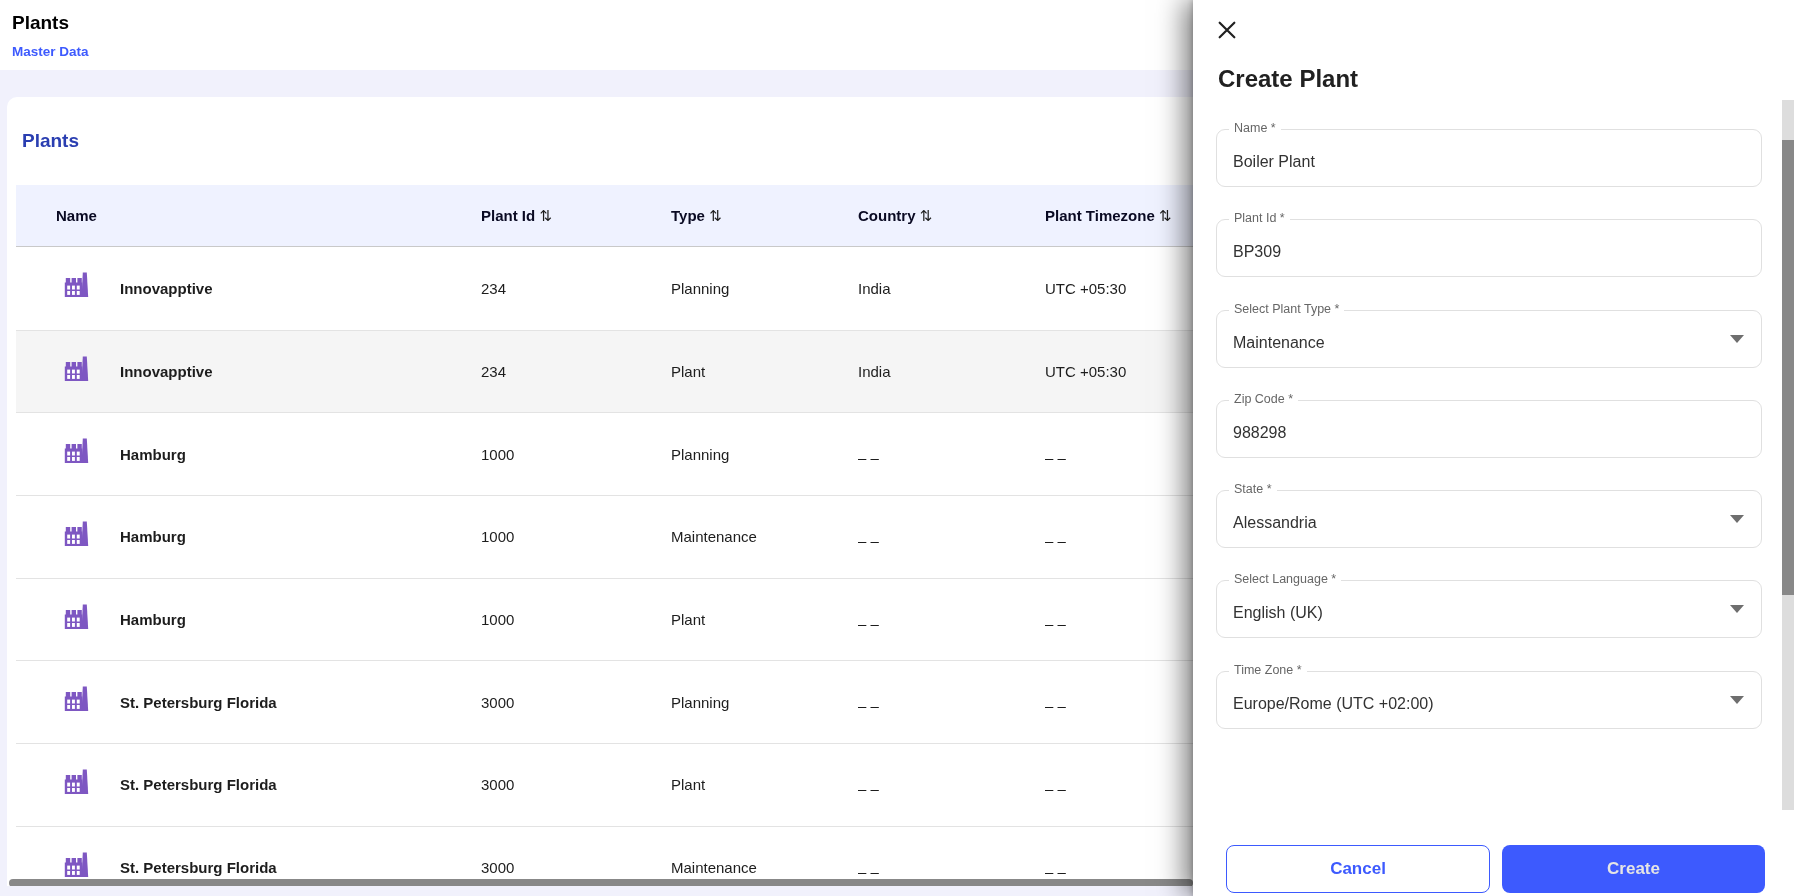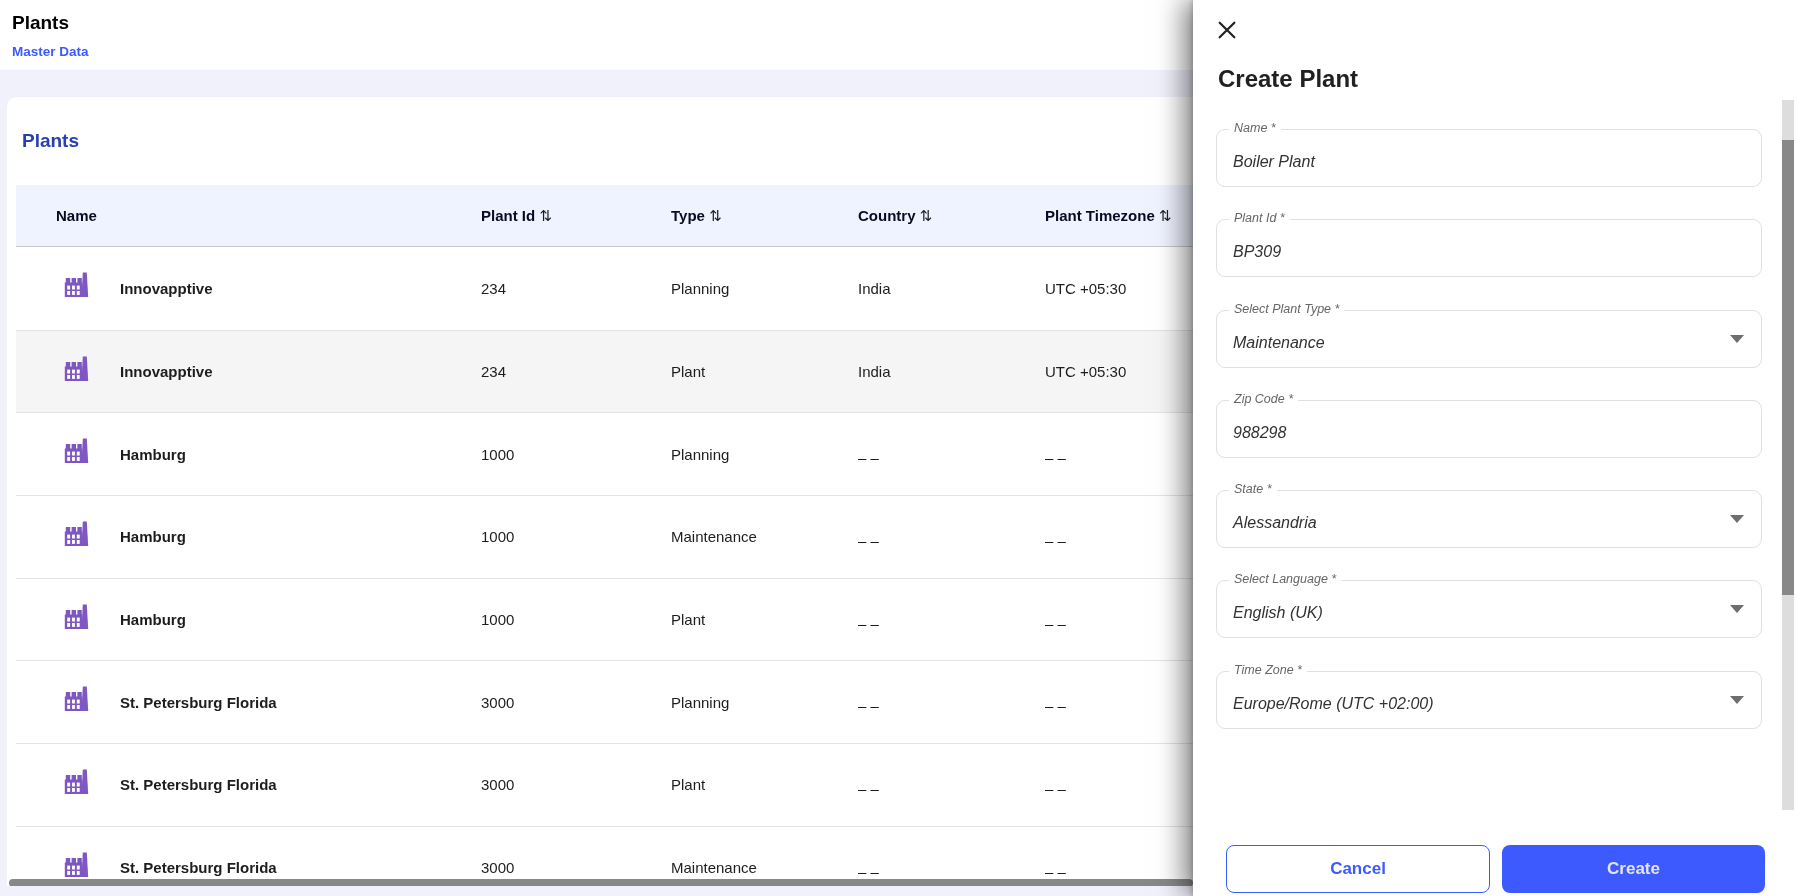--- a/index.html
+++ b/index.html
@@ -25,21 +25,21 @@
   .row .dash-cell { position:relative; top:3.5px; }
   .cell-name { padding-left:46px !important; display:flex; align-items:center; font-weight:700; }
   .cell-name svg { width:30px; height:30px; flex:none; transform:translateY(-3px); }
   .cell-name .nm { margin-left:28px; }
   .hscroll-thumb { position:absolute; left:2px; top:782px; width:1184px; height:8px; background:#888888; border-radius:4px; }
   
   .drawer { position:absolute; left:1193px; top:0; width:604px; height:896px; background:#ffffff; box-shadow:-9px 0 26px rgba(0,0,0,0.5), -1px 0 5px rgba(0,0,0,0.2); }
   .close-btn { position:absolute; left:23px; top:19px; width:22px; height:22px; cursor:pointer; }
   .drawer-title { position:absolute; left:25px; top:65px; font-size:24px; font-weight:700; color:#212121; }
   .form-area { position:absolute; left:0; top:100px; width:604px; height:712px; overflow:hidden; }
-  .fields { padding:29px 4px 0 23px;font-style:italic; }
+  .fields { padding:29px 4px 0 23px; }
   .field { position:relative; width:546px; height:58px; border:1px solid #e0e0e0; border-radius:9px; margin-bottom:32.3px; display:flex; align-items:center; background:#ffffff; }
   .field .flabel { position:absolute; top:-9px; left:12px; background:#ffffff; padding:0 5px; font-size:12.5px; color:#666666; }
   .field .fvalue { padding-left:16px; font-size:16px; color:#323232; position:relative; top:4px; }
   .field .arrow { position:absolute; right:17px; top:50%; margin-top:-4px; width:0; height:0; border-left:7px solid transparent; border-right:7px solid transparent; border-top:8px solid #6e6e6e; }
   .vtrack { position:absolute; left:589px; top:100px; width:12px; height:710px; background:#dddddd; }
   .vthumb { position:absolute; left:589px; top:140px; width:12px; height:455px; background:#888888; }
   .btn { position:absolute; top:845px; height:48px; border-radius:8px; display:flex; align-items:center; justify-content:center; font-size:17px; font-weight:700; cursor:pointer; }
   .btn-cancel { left:33px; width:264px; background:#ffffff; border:1.5px solid #3d5afe; color:#3d5afe; }
   .btn-create { left:309px; width:263px; background:#3d5afe; border:none; color:#e5e5e5; }
 </style>

